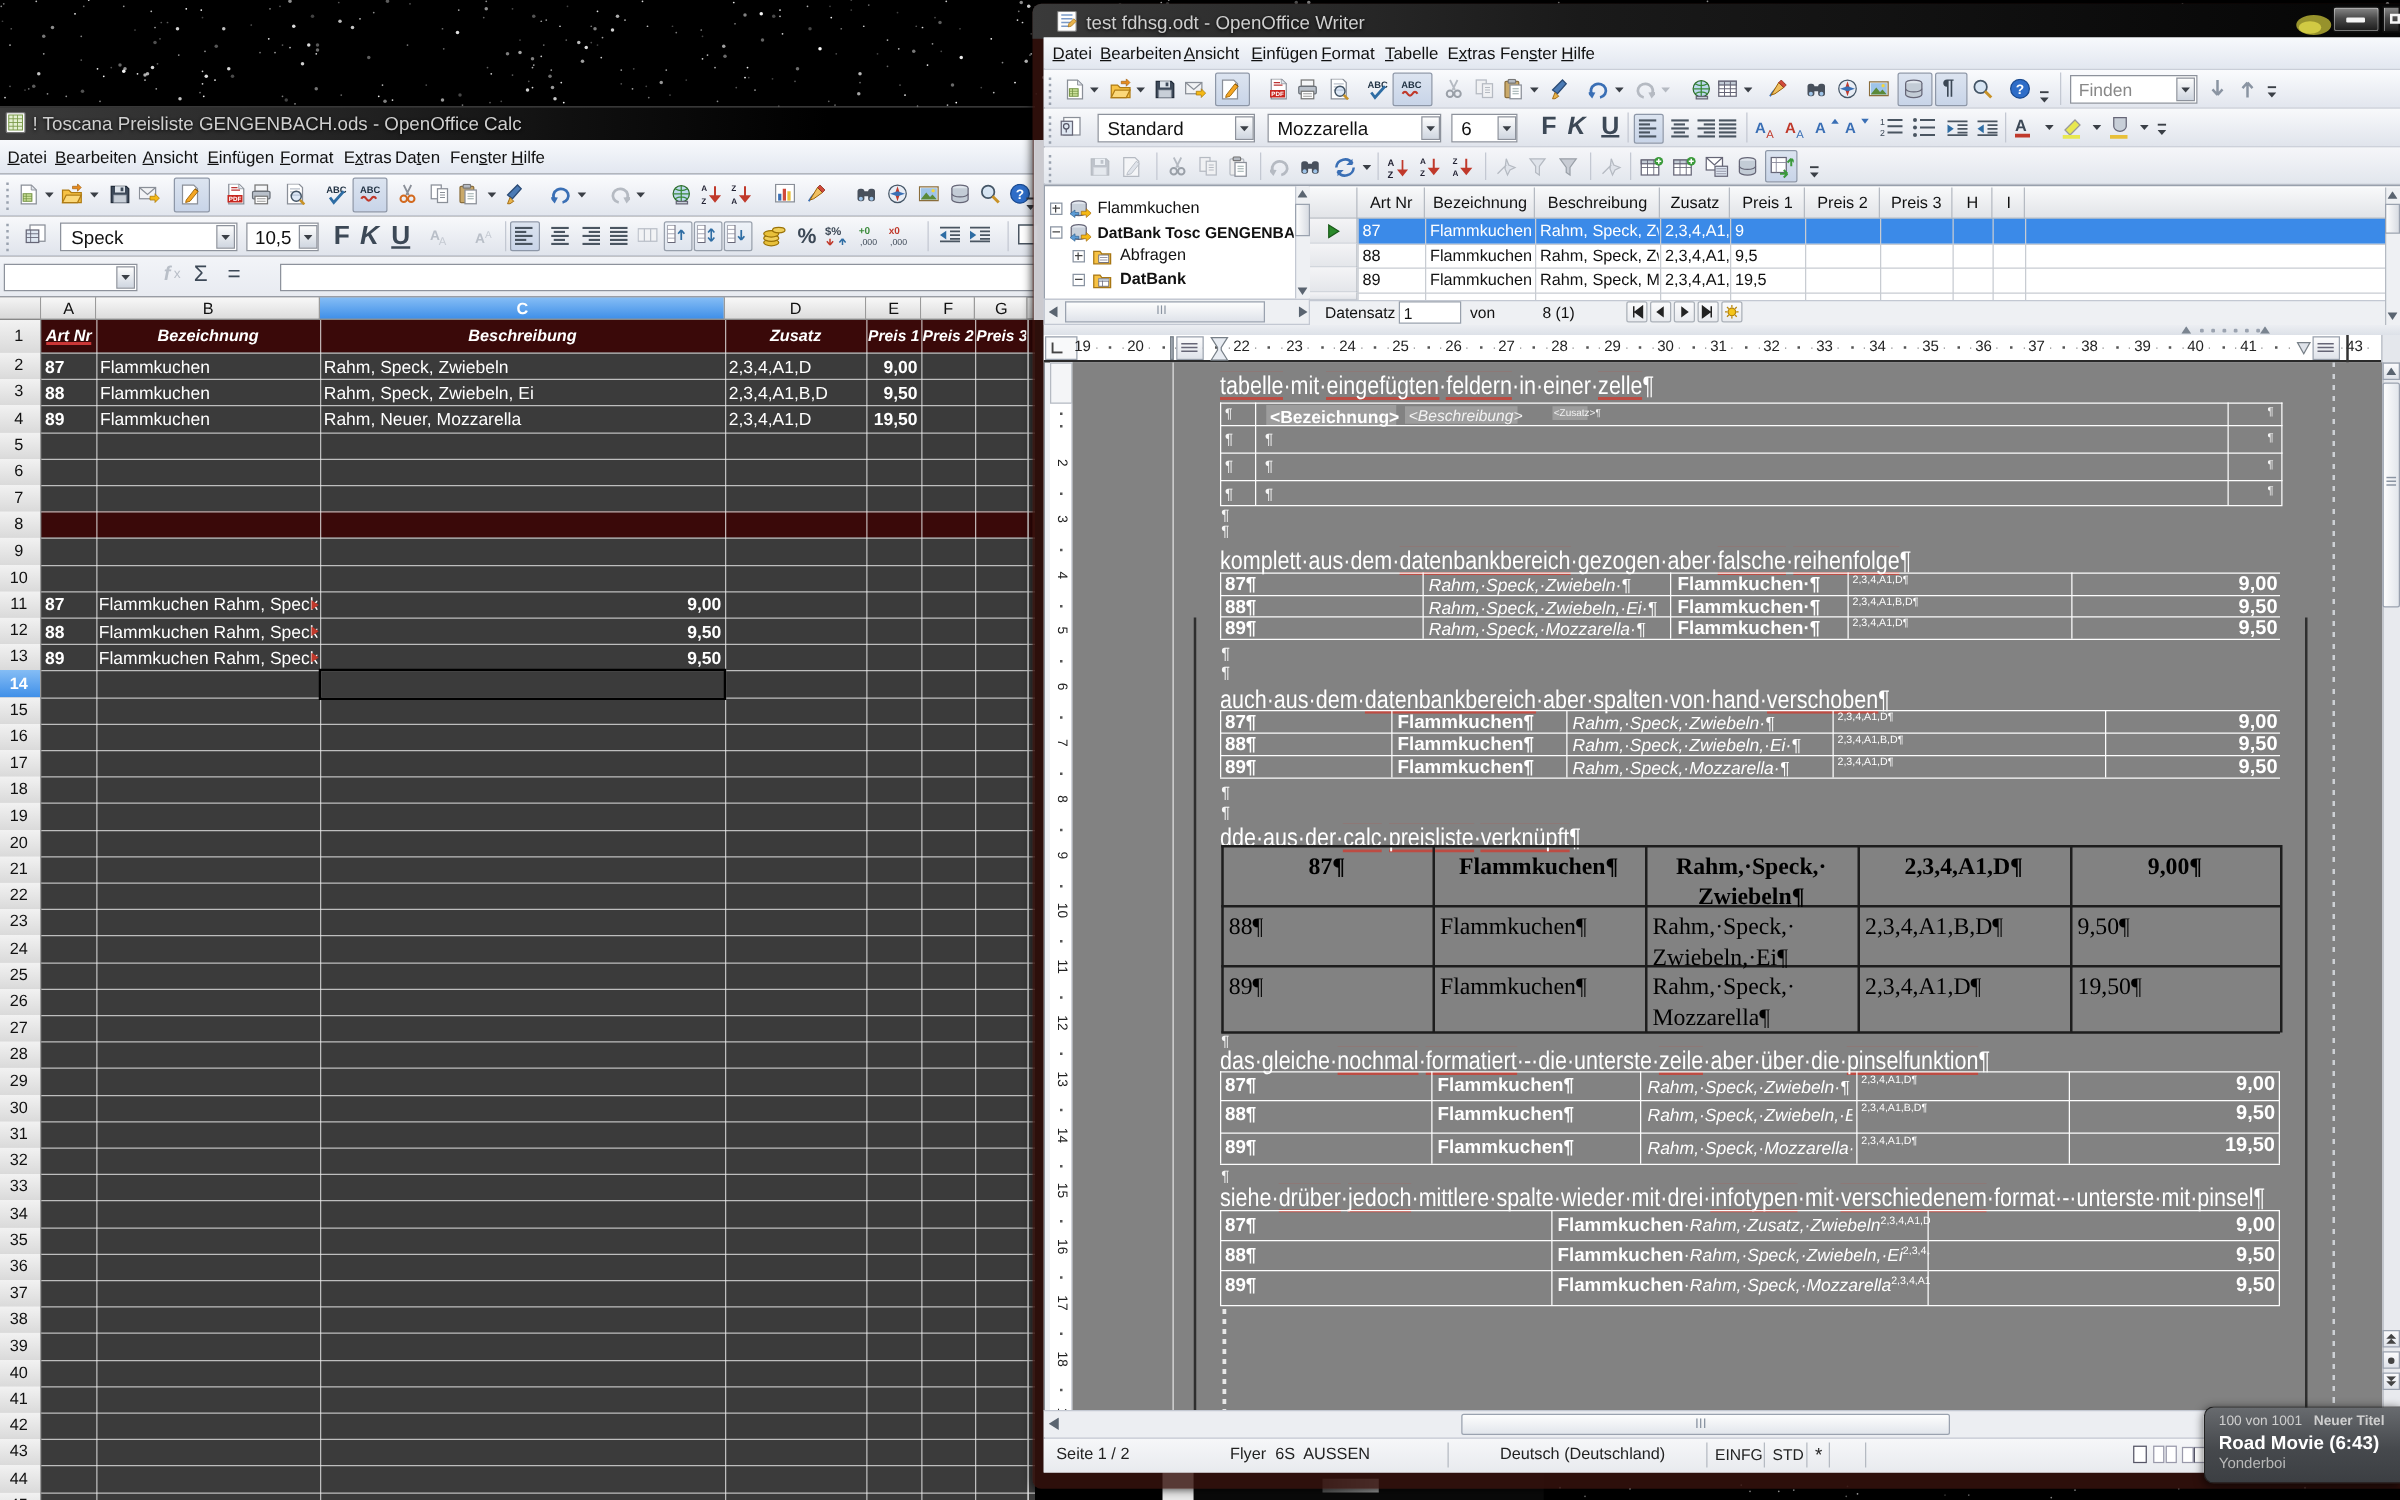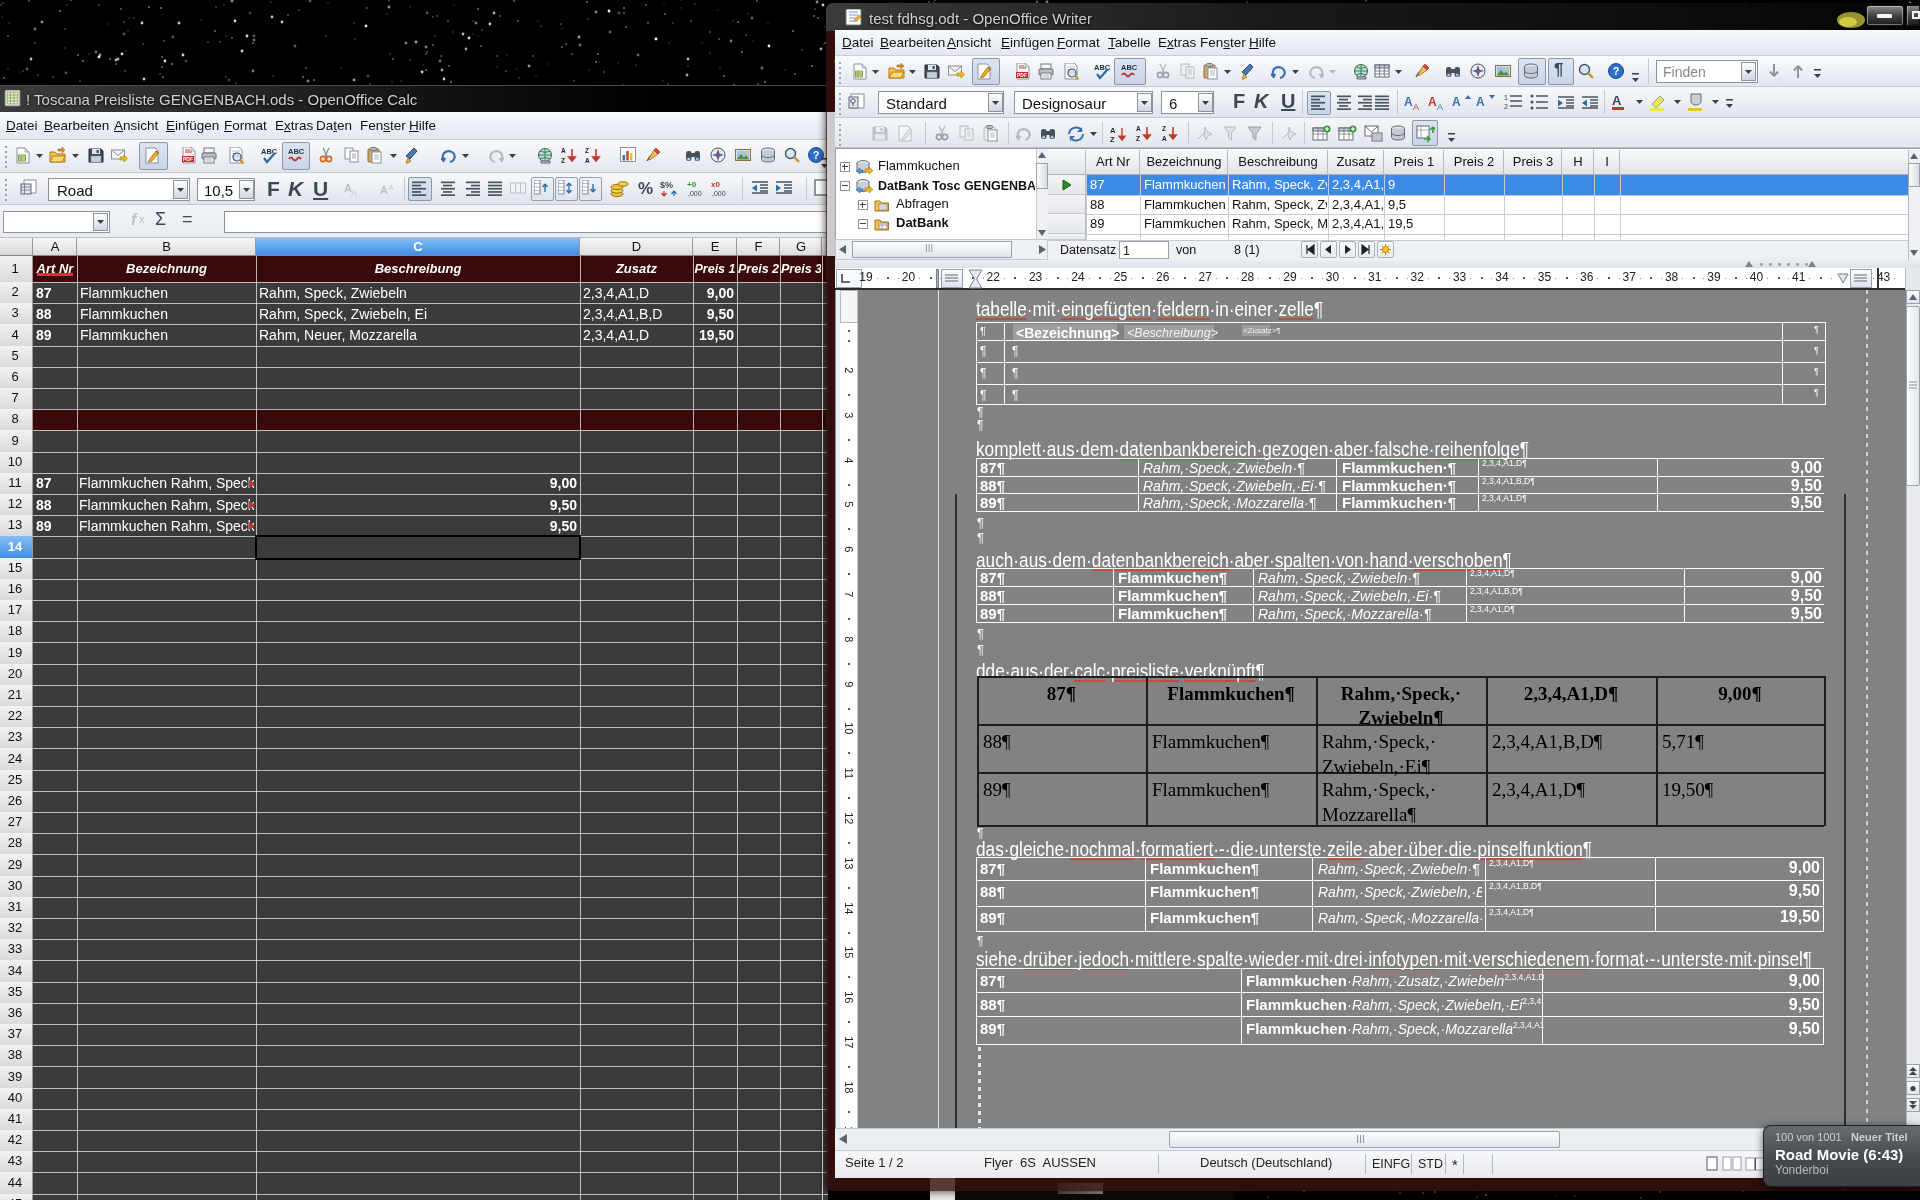--- a/index.html
+++ b/index.html
@@ -484,21 +484,21 @@
 <svg style="position:absolute;left:821px;top:150px;width:7px;height:20px;" viewBox="0 0 7 20">
     <path d="M0 14h7l-3.5 4z" fill="#3a3f46"></path>
     <rect x="0" y="8" width="7" height="1.6" fill="#3a3f46"></rect>
   </svg>
 <svg style="position:absolute;left:20px;top:179px;width:18px;height:18px;" viewBox="0 0 18 18">
     <rect x="4" y="1" width="12" height="13" fill="#fff" stroke="#8a8f98"></rect>
     <rect x="1" y="5" width="10" height="10" fill="#dfe7f2" stroke="#667"></rect>
     <path d="M1 8h10M1 11h10M4.5 5v10" stroke="#667" stroke-width="0.7"></path>
   </svg>
 <div style="position:absolute;left:48px;top:178px;width:142px;height:23px;background:#fff;border:1px solid #8d929c;"></div>
-<div style="position:absolute;left:57px;top:182px;font-size:15px;color:#111;line-height:1.15;white-space:nowrap;">Road</div>
+<div style="position:absolute;left:57px;top:182px;font-size:15px;color:#111;line-height:1.15;white-space:nowrap;">Speck</div>
 <div style="position:absolute;left:173px;top:180px;width:15px;height:19px;background:linear-gradient(#fdfdfd,#cfd6e0);border:1px solid #8d929c;"></div>
 <svg style="position:absolute;left:177px;top:187px;width:7px;height:6px;" viewBox="0 0 7 6">
     <path d="M0 1h7l-3.5 4z" fill="#3a3f46"></path>
   </svg>
 <div style="position:absolute;left:197px;top:178px;width:58px;height:23px;background:#fff;border:1px solid #8d929c;"></div>
 <div style="position:absolute;left:204px;top:182px;font-size:15px;color:#111;line-height:1.15;white-space:nowrap;">10,5</div>
 <div style="position:absolute;left:239px;top:180px;width:15px;height:19px;background:linear-gradient(#fdfdfd,#cfd6e0);border:1px solid #8d929c;"></div>
 <svg style="position:absolute;left:243px;top:187px;width:7px;height:6px;" viewBox="0 0 7 6">
     <path d="M0 1h7l-3.5 4z" fill="#3a3f46"></path>
   </svg>
@@ -1036,21 +1036,21 @@
     <circle cx="5" cy="8" r="2.2" fill="none" stroke="#556"></circle>
     <path d="M5 10 v3" stroke="#556"></path>
   </svg>
 <div style="position:absolute;left:878px;top:91px;width:126px;height:23px;background:#fff;border:1px solid #8d929c;"></div>
 <div style="position:absolute;left:886px;top:95px;font-size:15px;color:#111;line-height:1.15;white-space:nowrap;">Standard</div>
 <div style="position:absolute;left:988px;top:93px;width:15px;height:19px;background:linear-gradient(#fdfdfd,#cfd6e0);border:1px solid #8d929c;"></div>
 <svg style="position:absolute;left:992px;top:100px;width:7px;height:6px;" viewBox="0 0 7 6">
     <path d="M0 1h7l-3.5 4z" fill="#3a3f46"></path>
   </svg>
 <div style="position:absolute;left:1014px;top:91px;width:139px;height:23px;background:#fff;border:1px solid #8d929c;"></div>
-<div style="position:absolute;left:1022px;top:95px;font-size:15px;color:#111;line-height:1.15;white-space:nowrap;">Designosaur</div>
+<div style="position:absolute;left:1022px;top:95px;font-size:15px;color:#111;line-height:1.15;white-space:nowrap;">Mozzarella</div>
 <div style="position:absolute;left:1137px;top:93px;width:15px;height:19px;background:linear-gradient(#fdfdfd,#cfd6e0);border:1px solid #8d929c;"></div>
 <svg style="position:absolute;left:1141px;top:100px;width:7px;height:6px;" viewBox="0 0 7 6">
     <path d="M0 1h7l-3.5 4z" fill="#3a3f46"></path>
   </svg>
 <div style="position:absolute;left:1161px;top:91px;width:53px;height:23px;background:#fff;border:1px solid #8d929c;"></div>
 <div style="position:absolute;left:1169px;top:95px;font-size:15px;color:#111;line-height:1.15;white-space:nowrap;">6</div>
 <div style="position:absolute;left:1198px;top:93px;width:15px;height:19px;background:linear-gradient(#fdfdfd,#cfd6e0);border:1px solid #8d929c;"></div>
 <svg style="position:absolute;left:1202px;top:100px;width:7px;height:6px;" viewBox="0 0 7 6">
     <path d="M0 1h7l-3.5 4z" fill="#3a3f46"></path>
   </svg>
@@ -1684,21 +1684,21 @@
 <div style="position:absolute;left:1824px;top:676px;width:2px;height:150px;background:#1d1d1d;"></div>
 <div style="position:absolute;left:981px;top:682px;font-size:19px;color:#000;line-height:1.15;white-space:nowrap;font-family:'Liberation Serif',serif;font-weight:bold;text-align:center;width:161px;white-space:normal;line-height:1.25;">87¶</div>
 <div style="position:absolute;left:1150px;top:682px;font-size:19px;color:#000;line-height:1.15;white-space:nowrap;font-family:'Liberation Serif',serif;font-weight:bold;text-align:center;width:162px;white-space:normal;line-height:1.25;">Flammkuchen¶</div>
 <div style="position:absolute;left:1320px;top:682px;font-size:19px;color:#000;line-height:1.15;white-space:nowrap;font-family:'Liberation Serif',serif;font-weight:bold;text-align:center;width:162px;white-space:normal;line-height:1.25;">Rahm,·Speck,·<br>Zwiebeln¶</div>
 <div style="position:absolute;left:1490px;top:682px;font-size:19px;color:#000;line-height:1.15;white-space:nowrap;font-family:'Liberation Serif',serif;font-weight:bold;text-align:center;width:162px;white-space:normal;line-height:1.25;">2,3,4,A1,D¶</div>
 <div style="position:absolute;left:1660px;top:682px;font-size:19px;color:#000;line-height:1.15;white-space:nowrap;font-family:'Liberation Serif',serif;font-weight:bold;text-align:center;width:160px;white-space:normal;line-height:1.25;">9,00¶</div>
 <div style="position:absolute;left:983px;top:730px;font-size:19px;color:#000;line-height:1.15;white-space:nowrap;font-family:'Liberation Serif',serif;white-space:normal;line-height:1.3;">88¶</div>
 <div style="position:absolute;left:1152px;top:730px;font-size:19px;color:#000;line-height:1.15;white-space:nowrap;font-family:'Liberation Serif',serif;white-space:normal;line-height:1.3;">Flammkuchen¶</div>
 <div style="position:absolute;left:1322px;top:730px;font-size:19px;color:#000;line-height:1.15;white-space:nowrap;font-family:'Liberation Serif',serif;white-space:normal;line-height:1.3;">Rahm,·Speck,·<br>Zwiebeln,·Ei¶</div>
 <div style="position:absolute;left:1492px;top:730px;font-size:19px;color:#000;line-height:1.15;white-space:nowrap;font-family:'Liberation Serif',serif;white-space:normal;line-height:1.3;">2,3,4,A1,B,D¶</div>
-<div style="position:absolute;left:1662px;top:730px;font-size:19px;color:#000;line-height:1.15;white-space:nowrap;font-family:'Liberation Serif',serif;white-space:normal;line-height:1.3;">5,71¶</div>
+<div style="position:absolute;left:1662px;top:730px;font-size:19px;color:#000;line-height:1.15;white-space:nowrap;font-family:'Liberation Serif',serif;white-space:normal;line-height:1.3;">9,50¶</div>
 <div style="position:absolute;left:983px;top:778px;font-size:19px;color:#000;line-height:1.15;white-space:nowrap;font-family:'Liberation Serif',serif;white-space:normal;line-height:1.3;">89¶</div>
 <div style="position:absolute;left:1152px;top:778px;font-size:19px;color:#000;line-height:1.15;white-space:nowrap;font-family:'Liberation Serif',serif;white-space:normal;line-height:1.3;">Flammkuchen¶</div>
 <div style="position:absolute;left:1322px;top:778px;font-size:19px;color:#000;line-height:1.15;white-space:nowrap;font-family:'Liberation Serif',serif;white-space:normal;line-height:1.3;">Rahm,·Speck,·<br>Mozzarella¶</div>
 <div style="position:absolute;left:1492px;top:778px;font-size:19px;color:#000;line-height:1.15;white-space:nowrap;font-family:'Liberation Serif',serif;white-space:normal;line-height:1.3;">2,3,4,A1,D¶</div>
 <div style="position:absolute;left:1662px;top:778px;font-size:19px;color:#000;line-height:1.15;white-space:nowrap;font-family:'Liberation Serif',serif;white-space:normal;line-height:1.3;">19,50¶</div>
 <div style="position:absolute;left:977px;top:827px;font-size:12px;color:rgba(255,255,255,0.92);line-height:1.15;white-space:nowrap;">¶</div>
 <div style="position:absolute;left:976px;top:837px;font-size:20.5px;color:#fff;line-height:1.15;white-space:nowrap;transform:scaleX(0.84);transform-origin:0 0;">das·gleiche·<span style="background:linear-gradient(transparent 90%, rgba(195,70,60,.9) 90%) 0 0/5px 100%;">nochmal</span>·<span style="background:linear-gradient(transparent 90%, rgba(195,70,60,.9) 90%) 0 0/5px 100%;">formatiert</span>·-·die·unterste·<span style="background:linear-gradient(transparent 90%, rgba(195,70,60,.9) 90%) 0 0/5px 100%;">zeile</span>·aber·über·die·<span style="background:linear-gradient(transparent 90%, rgba(195,70,60,.9) 90%) 0 0/5px 100%;">pinselfunktion</span>¶</div>
 <div style="position:absolute;left:976px;top:857px;width:848px;height:1px;background:#fdfdfd;"></div>
 <div style="position:absolute;left:976px;top:880px;width:848px;height:1px;background:#fdfdfd;"></div>
 <div style="position:absolute;left:976px;top:906px;width:848px;height:1px;background:#fdfdfd;"></div>

